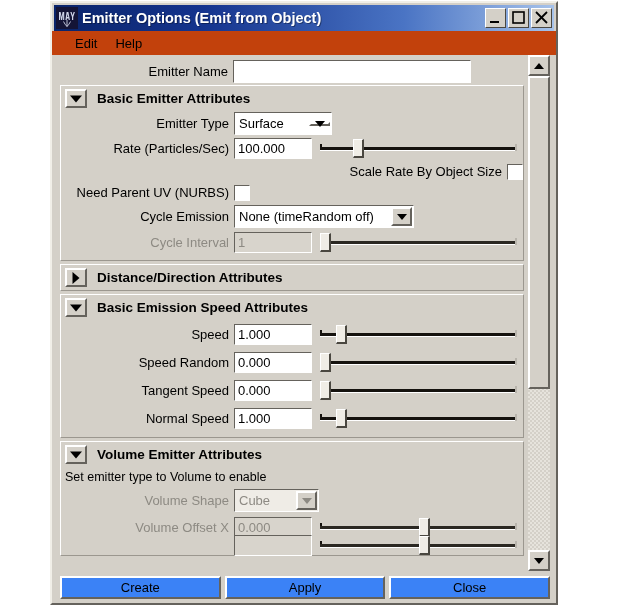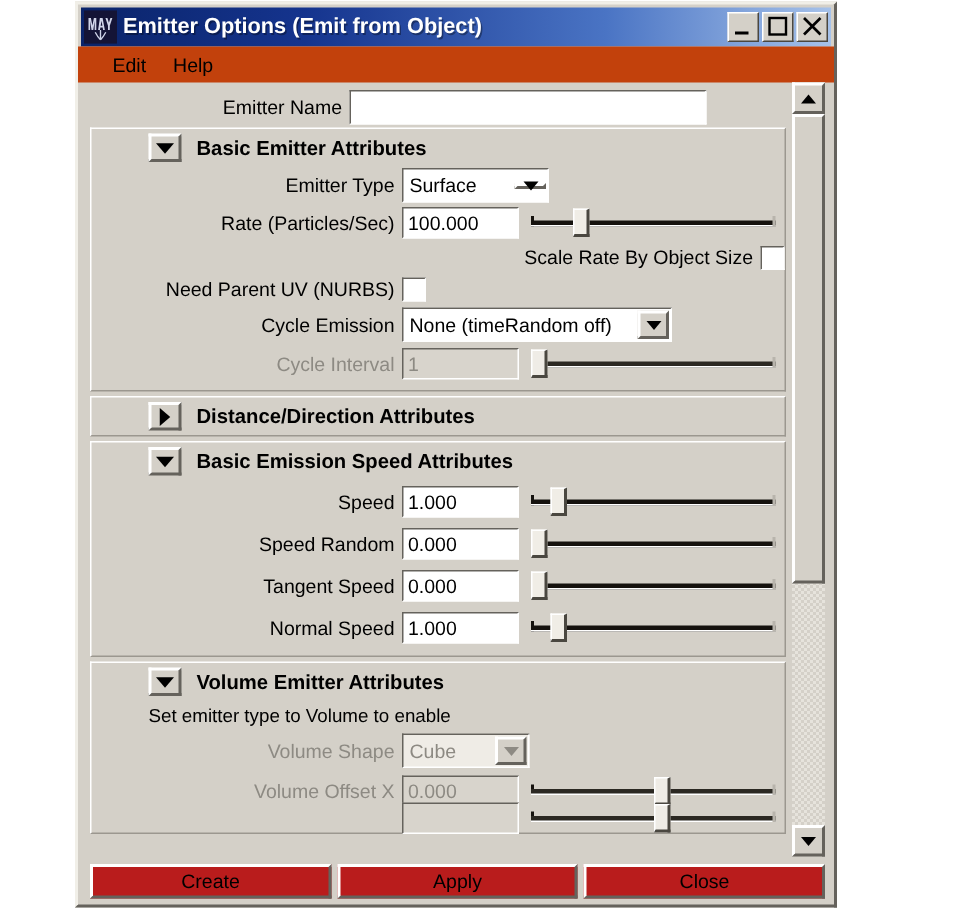--- a/index.html
+++ b/index.html
@@ -316,21 +316,20 @@
 
   
   .frame {
     border-top: 1px solid #ffffff;
     border-left: 1px solid #ffffff;
     border-right: 1px solid #9b978f;
     border-bottom: 1px solid #9b978f;
     box-sizing: border-box;
     margin-bottom: 3px;
     background: #d4d0c8;
-    padding-left: 34px;
   }
   .frame-head {
     display: flex;
     align-items: center;
     height: 25px;
     padding-left: 4px;
     cursor: default;
   }
   .frame-arrow-btn {
     width: 22px; height: 19px;
@@ -380,21 +379,21 @@
   #btnrow {
     height: 30px;
     flex: 0 0 auto;
     display: flex;
     padding: 3px 6px 4px 8px;
     gap: 4px;
     box-sizing: border-box;
   }
   .actionbtn {
     flex: 1 1 0;
-    background: #b91c1c;
+    background: #3b82f6;
     border-top: 2px solid #ffffff;
     border-left: 2px solid #ffffff;
     border-right: 2px solid #65625c;
     border-bottom: 2px solid #65625c;
     box-sizing: border-box;
     display: flex;
     align-items: center;
     justify-content: center;
     font-size: 13px;
     color: #000;

